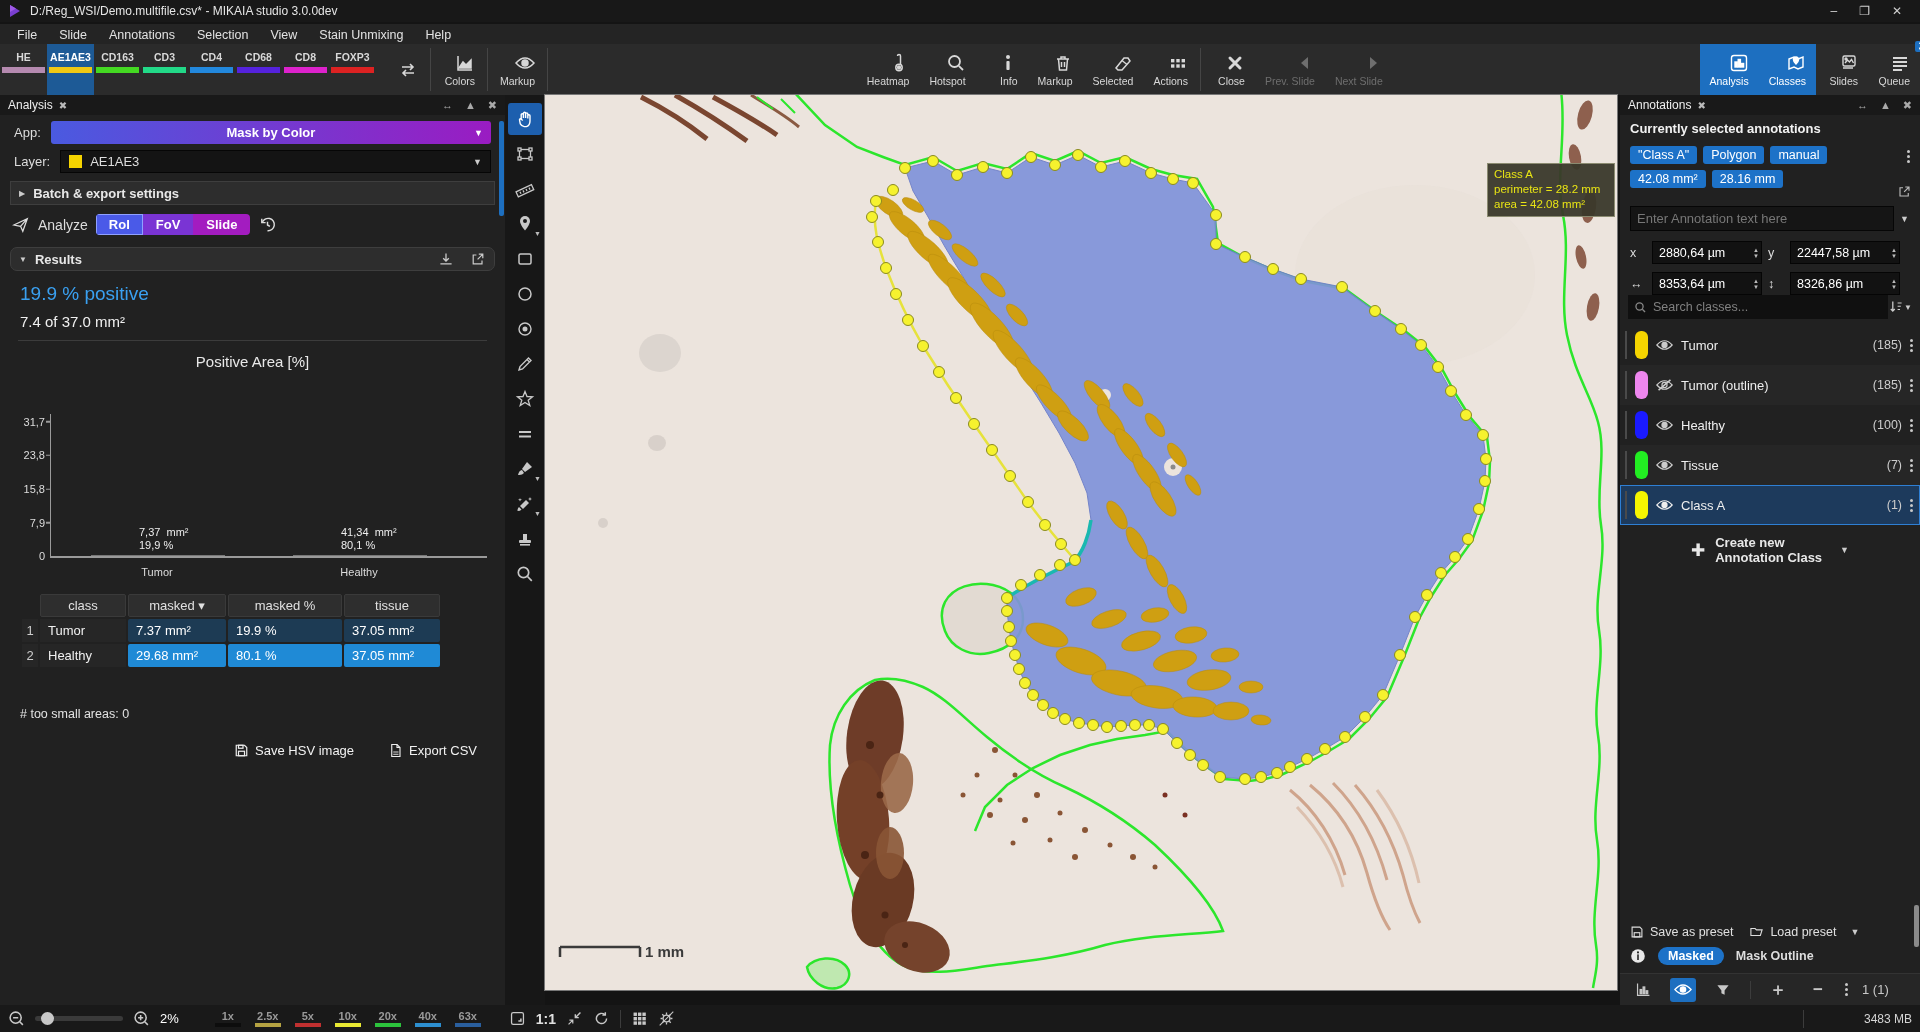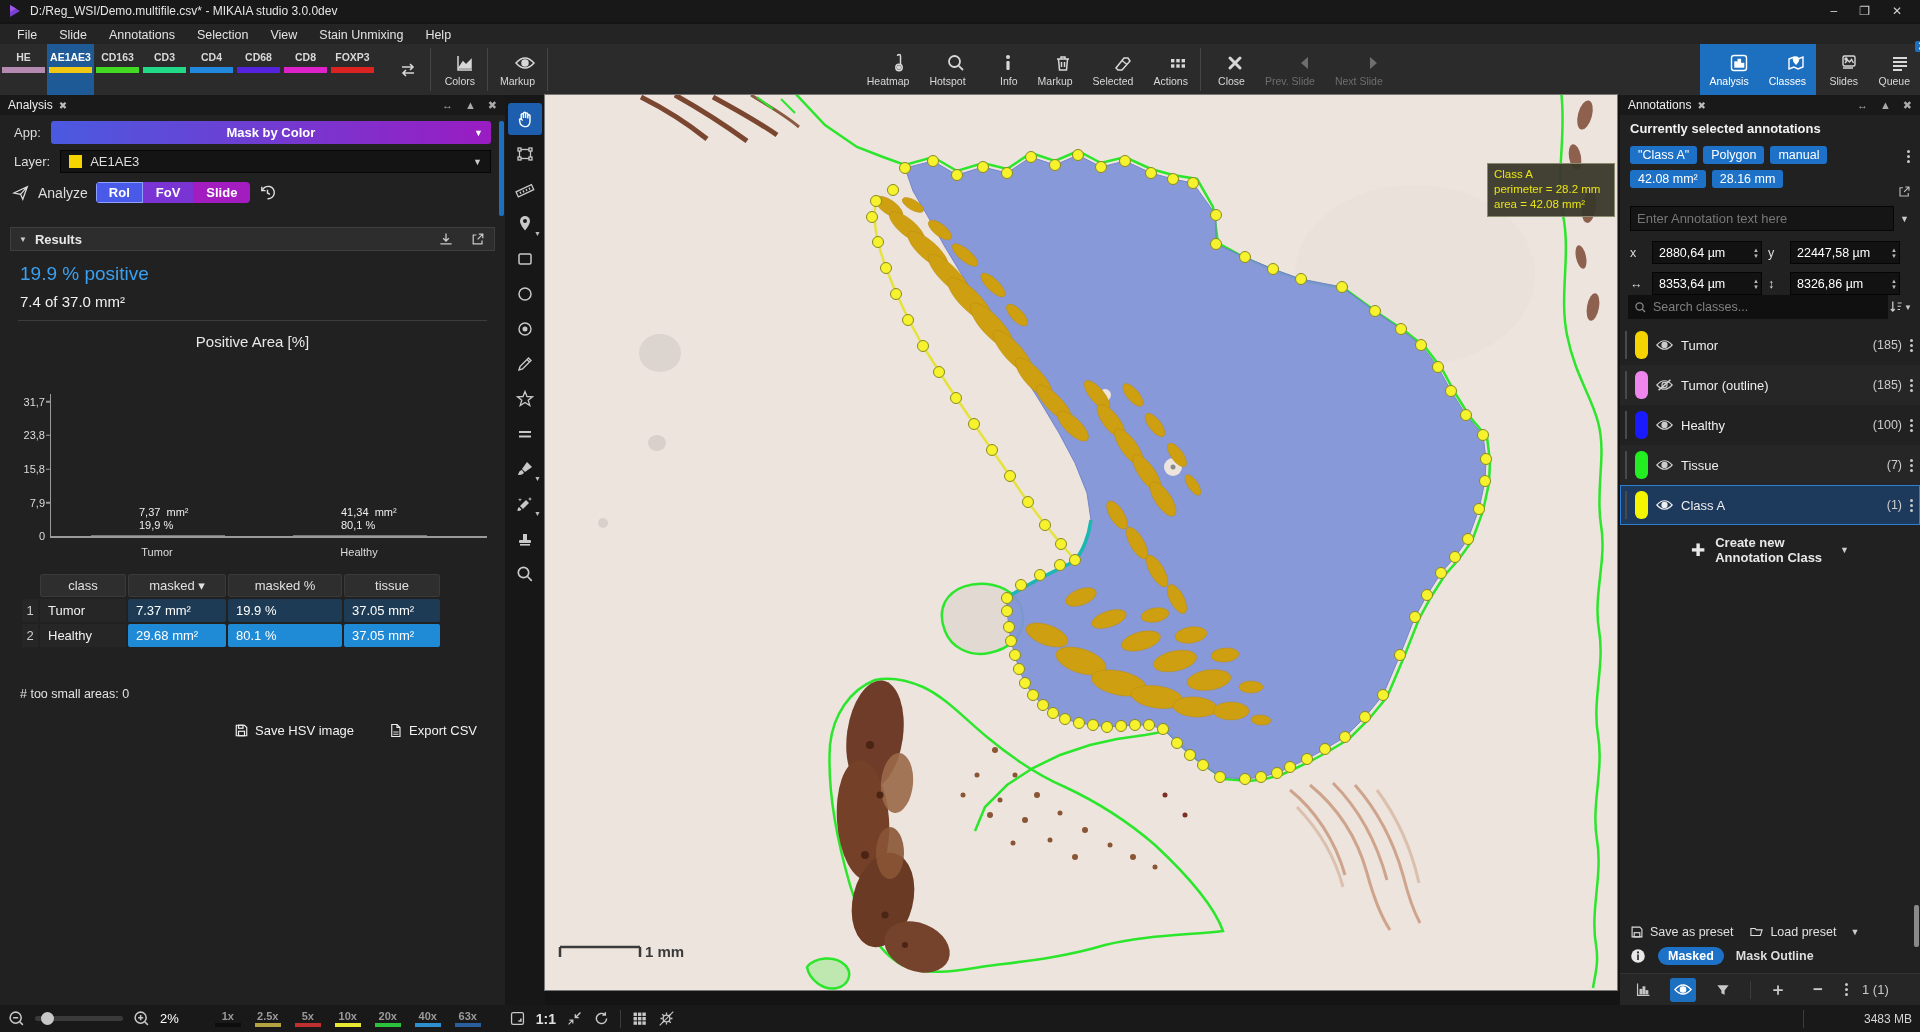--- a/index.html
+++ b/index.html
@@ -53,21 +53,21 @@
   .collapse { margin:8px 10px 0 10px; height:24px; background:#2d2d2d; border:1px solid #3e3e3e;
     display:flex; align-items:center; gap:8px; padding:0 8px; font-size:13px; font-weight:bold; color:#e8e8e8; }
   .collapse::before { content:"▶"; font-size:8px; color:#ccc; }
   .collapse.open::before { content:"▼"; }
   .analyze-row { display:flex; align-items:center; gap:8px; padding:9px 14px 0 12px; font-size:14px; }
   .seg { display:flex; border-radius:4px; overflow:hidden; }
   .seg span { padding:3px 13px; font-size:13px; font-weight:bold; color:#fff; }
   .seg .s0 { background:#4a5ae8; outline:1px solid #8fa0ff; outline-offset:-1px; }
   .seg .s1 { background:#7a34d4; }
   .seg .s2 { background:#a31cc0; }
-  .results-hdr { margin:24px 10px 0 10px; }
+  .results-hdr { margin:12px 10px 0 10px;border-radius:7px; }
   .ric { margin-left:auto; display:flex; gap:16px; font-weight:normal; }
   .positive { color:#3aa0f0; font-size:19px; padding:12px 0 0 20px; }
   .areatxt { color:#f0f0f0; font-size:15px; padding:8px 0 10px 20px; }
   .divline { border-top:1px solid #3c3c3c; margin:0 18px; }
   .chart-title { text-align:center; font-size:15px; color:#e8e8e8; padding-top:12px; }
   #chart { position:relative; margin:14px 16px 0 14px; height:196px; }
   #plot { position:absolute; left:36px; right:2px; top:30px; bottom:22px; border-left:1.5px solid #9a9a9a; border-bottom:2px solid #9a9a9a; }
   .ytick { position:absolute; left:-36px; width:30px; text-align:right; font-size:11px; color:#ddd; transform:translateY(50%); }
   .ytickmark { position:absolute; left:-5px; width:5px; height:1.5px; background:#9a9a9a; transform:translateY(50%); }
   .barslot { position:absolute; bottom:0; width:134px; display:flex; flex-direction:column; align-items:center; }
@@ -361,20 +361,23 @@
   </div>
   <div class="lp-row">
     <span>Layer:</span>
     <div class="layer-field">
       <span class="layer-swatch"></span>
       <span>AE1AE3</span>
       <span class="car">▼</span>
     </div>
   </div>
 
+  <div class="collapse">
+      <span>Batch &amp; export settings</span>
+    </div>
 
   <div class="analyze-row">
     <svg width="18" height="18" viewBox="0 0 20 20" fill="none" stroke="#ddd" stroke-width="1.4">
         <path d="M2 10 L17 3 L12 17 L9.5 11.5 Z M9.5 11.5 L17 3"></path>
       </svg>
     <span>Analyze</span>
     <div class="seg">
       <span class="s0">RoI</span>
       <span class="s1">FoV</span>
       <span class="s2">Slide</span>

